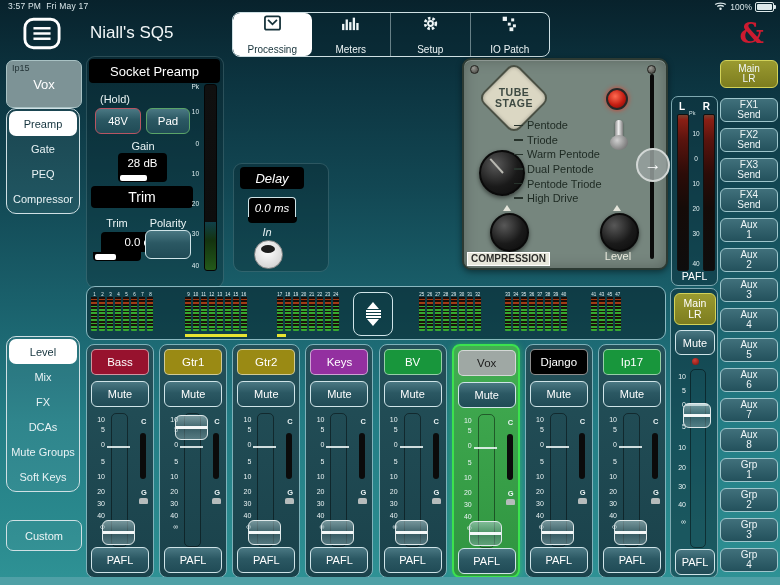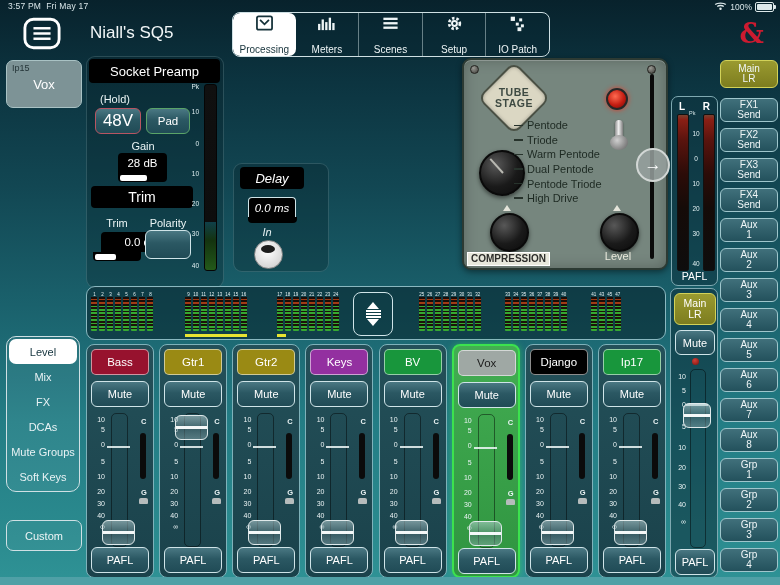--- a/index.html
+++ b/index.html
@@ -167,32 +167,20 @@
               <rect x="8.5" y="8" width="2.6" height="9"></rect>
               <rect x="12.5" y="3" width="2.6" height="14"></rect>
               <rect x="16.5" y="9" width="2.6" height="8"></rect>
             </g>
           </svg>
         </span>
         <span class="tab-label">Meters</span>
       </div>
       <div class="tab">
         <span class="tab-icon">
-          <svg viewBox="0 0 20 18" width="19" height="16">
-            <g fill="currentColor">
-              <rect x="2" y="3" width="16" height="2.6"></rect>
-              <rect x="2" y="8" width="16" height="2.6"></rect>
-              <rect x="2" y="13" width="16" height="2.6"></rect>
-            </g>
-          </svg>
-        </span>
-        <span class="tab-label">Scenes</span>
-      </div>
-      <div class="tab">
-        <span class="tab-icon">
           <svg viewBox="0 0 20 20" width="17" height="17">
             <circle cx="10" cy="10" r="6.3" fill="none" stroke="currentColor" stroke-width="3.1" stroke-dasharray="2.9 2.3"></circle>
             <circle cx="10" cy="10" r="2.9" fill="none" stroke="currentColor" stroke-width="2.3"></circle>
           </svg>
         </span>
         <span class="tab-label">Setup</span>
       </div>
       <div class="tab">
         <span class="tab-icon">
           <svg viewBox="0 0 20 20" width="17" height="17">
@@ -207,34 +195,40 @@
         </span>
         <span class="tab-label">IO Patch</span>
       </div>
     </div>
   <div class="ah-logo">&amp;</div>
 
   <div class="chanref">
     <span class="cid">Ip15</span>
     <span class="cname">Vox</span>
   </div>
+  <div class="navpanel" style="top:108px;">
+      <div class="nav-item active">Preamp</div>
+      <div class="nav-item">Gate</div>
+      <div class="nav-item">PEQ</div>
+      <div class="nav-item">Compressor</div>
+    </div>
   <div class="navpanel" style="top:336px;">
       <div class="nav-item active">Level</div>
       <div class="nav-item">Mix</div>
       <div class="nav-item">FX</div>
       <div class="nav-item">DCAs</div>
       <div class="nav-item">Mute Groups</div>
       <div class="nav-item">Soft Keys</div>
     </div>
   <div class="custom-btn">Custom</div>
 
   <div class="softpanel" style="left:86px;top:56px;width:136px;height:230px;">
     <div class="blackhdr" style="position:absolute;left:2px;top:2px;width:131px;height:24px;font-size:13px;">Socket Preamp</div>
     <div class="lbl" style="position:absolute;left:13px;top:36px;">(Hold)</div>
-    <div class="btn-teal" style="position:absolute;left:8px;top:51px;width:46px;height:26px;font-size:17px;border-color:#b85562;">48V</div>
+    <div class="btn-teal" style="position:absolute;left:8px;top:51px;width:46px;height:26px;font-size:11px;border-color:#b85562;">48V</div>
     <div class="btn-teal" style="position:absolute;left:59px;top:51px;width:44px;height:26px;font-size:11.5px;border-color:#5aa468;">Pad</div>
     <div class="lbl" style="position:absolute;left:30px;top:83px;width:52px;text-align:center;">Gain</div>
     <div class="valuebox" style="position:absolute;left:31px;top:96px;width:49px;height:20px;">28 dB</div>
     <div class="sliderbox" style="position:absolute;left:31px;top:116px;width:49px;height:9px;">
         <span class="fill" style="width:56%;"></span>
       </div>
     <div class="blackhdr" style="position:absolute;left:4px;top:129px;width:102px;height:22px;font-size:14px;">Trim</div>
     <div class="lbl" style="position:absolute;left:8px;top:160px;width:44px;text-align:center;">Trim</div>
     <div class="lbl" style="position:absolute;left:58px;top:160px;width:46px;text-align:center;">Polarity</div>
     <div class="valuebox" style="position:absolute;left:14px;top:175px;width:48px;height:20px;padding-left:16px;">0.0 dB</div>

